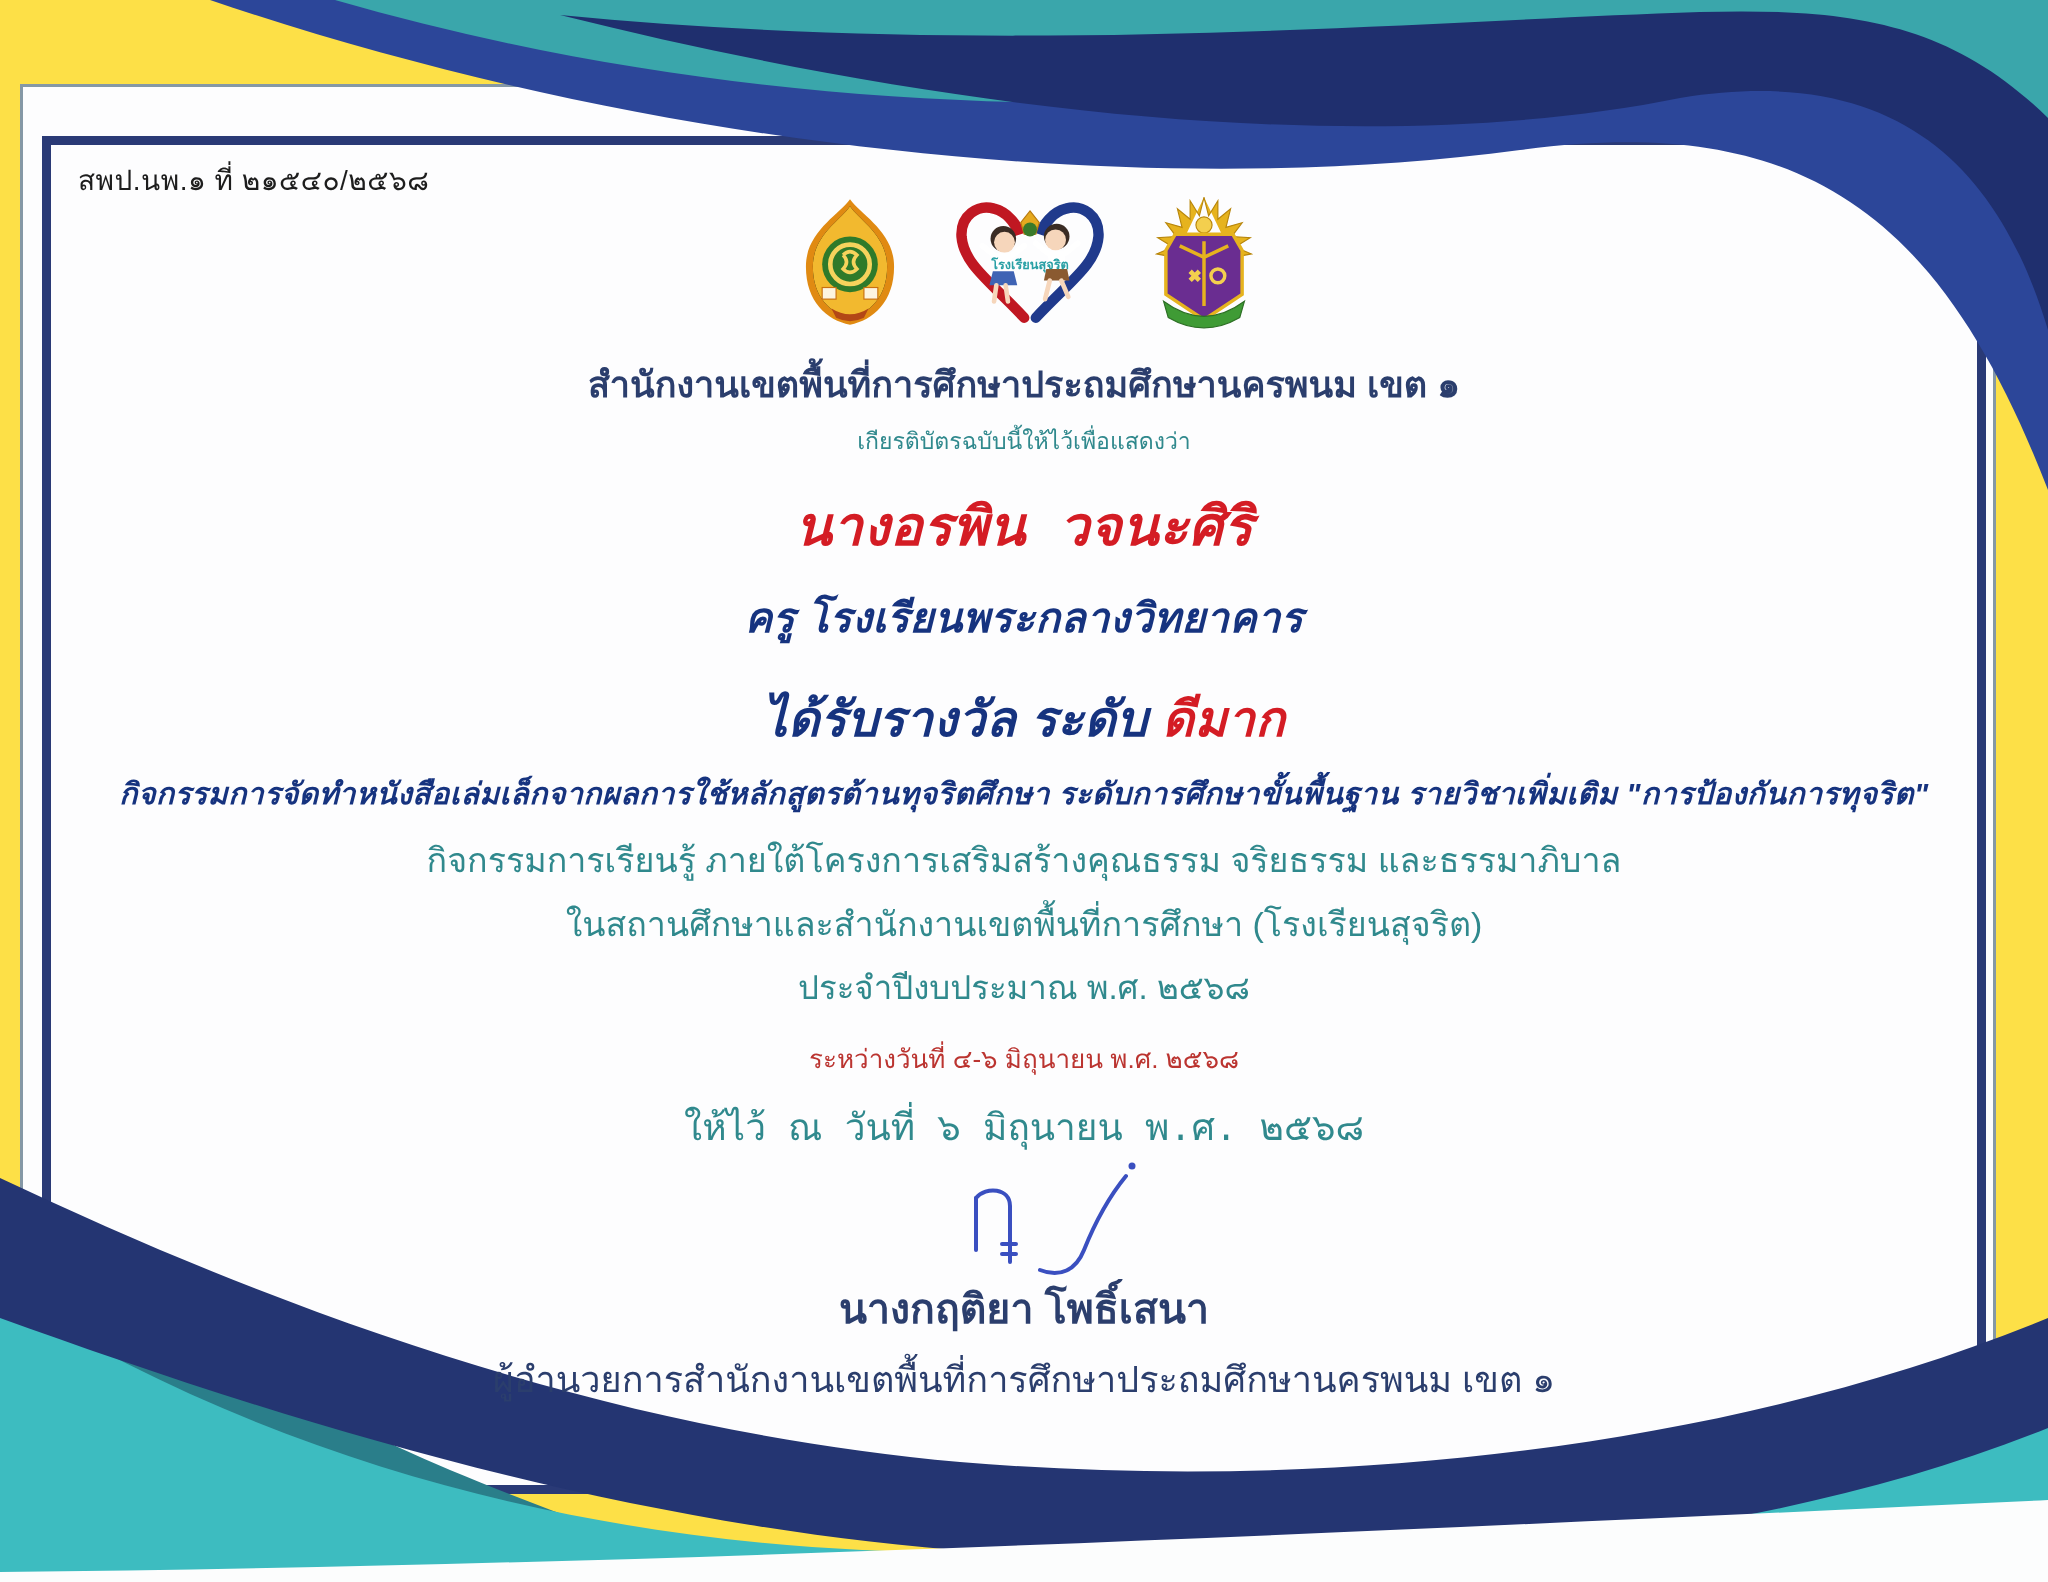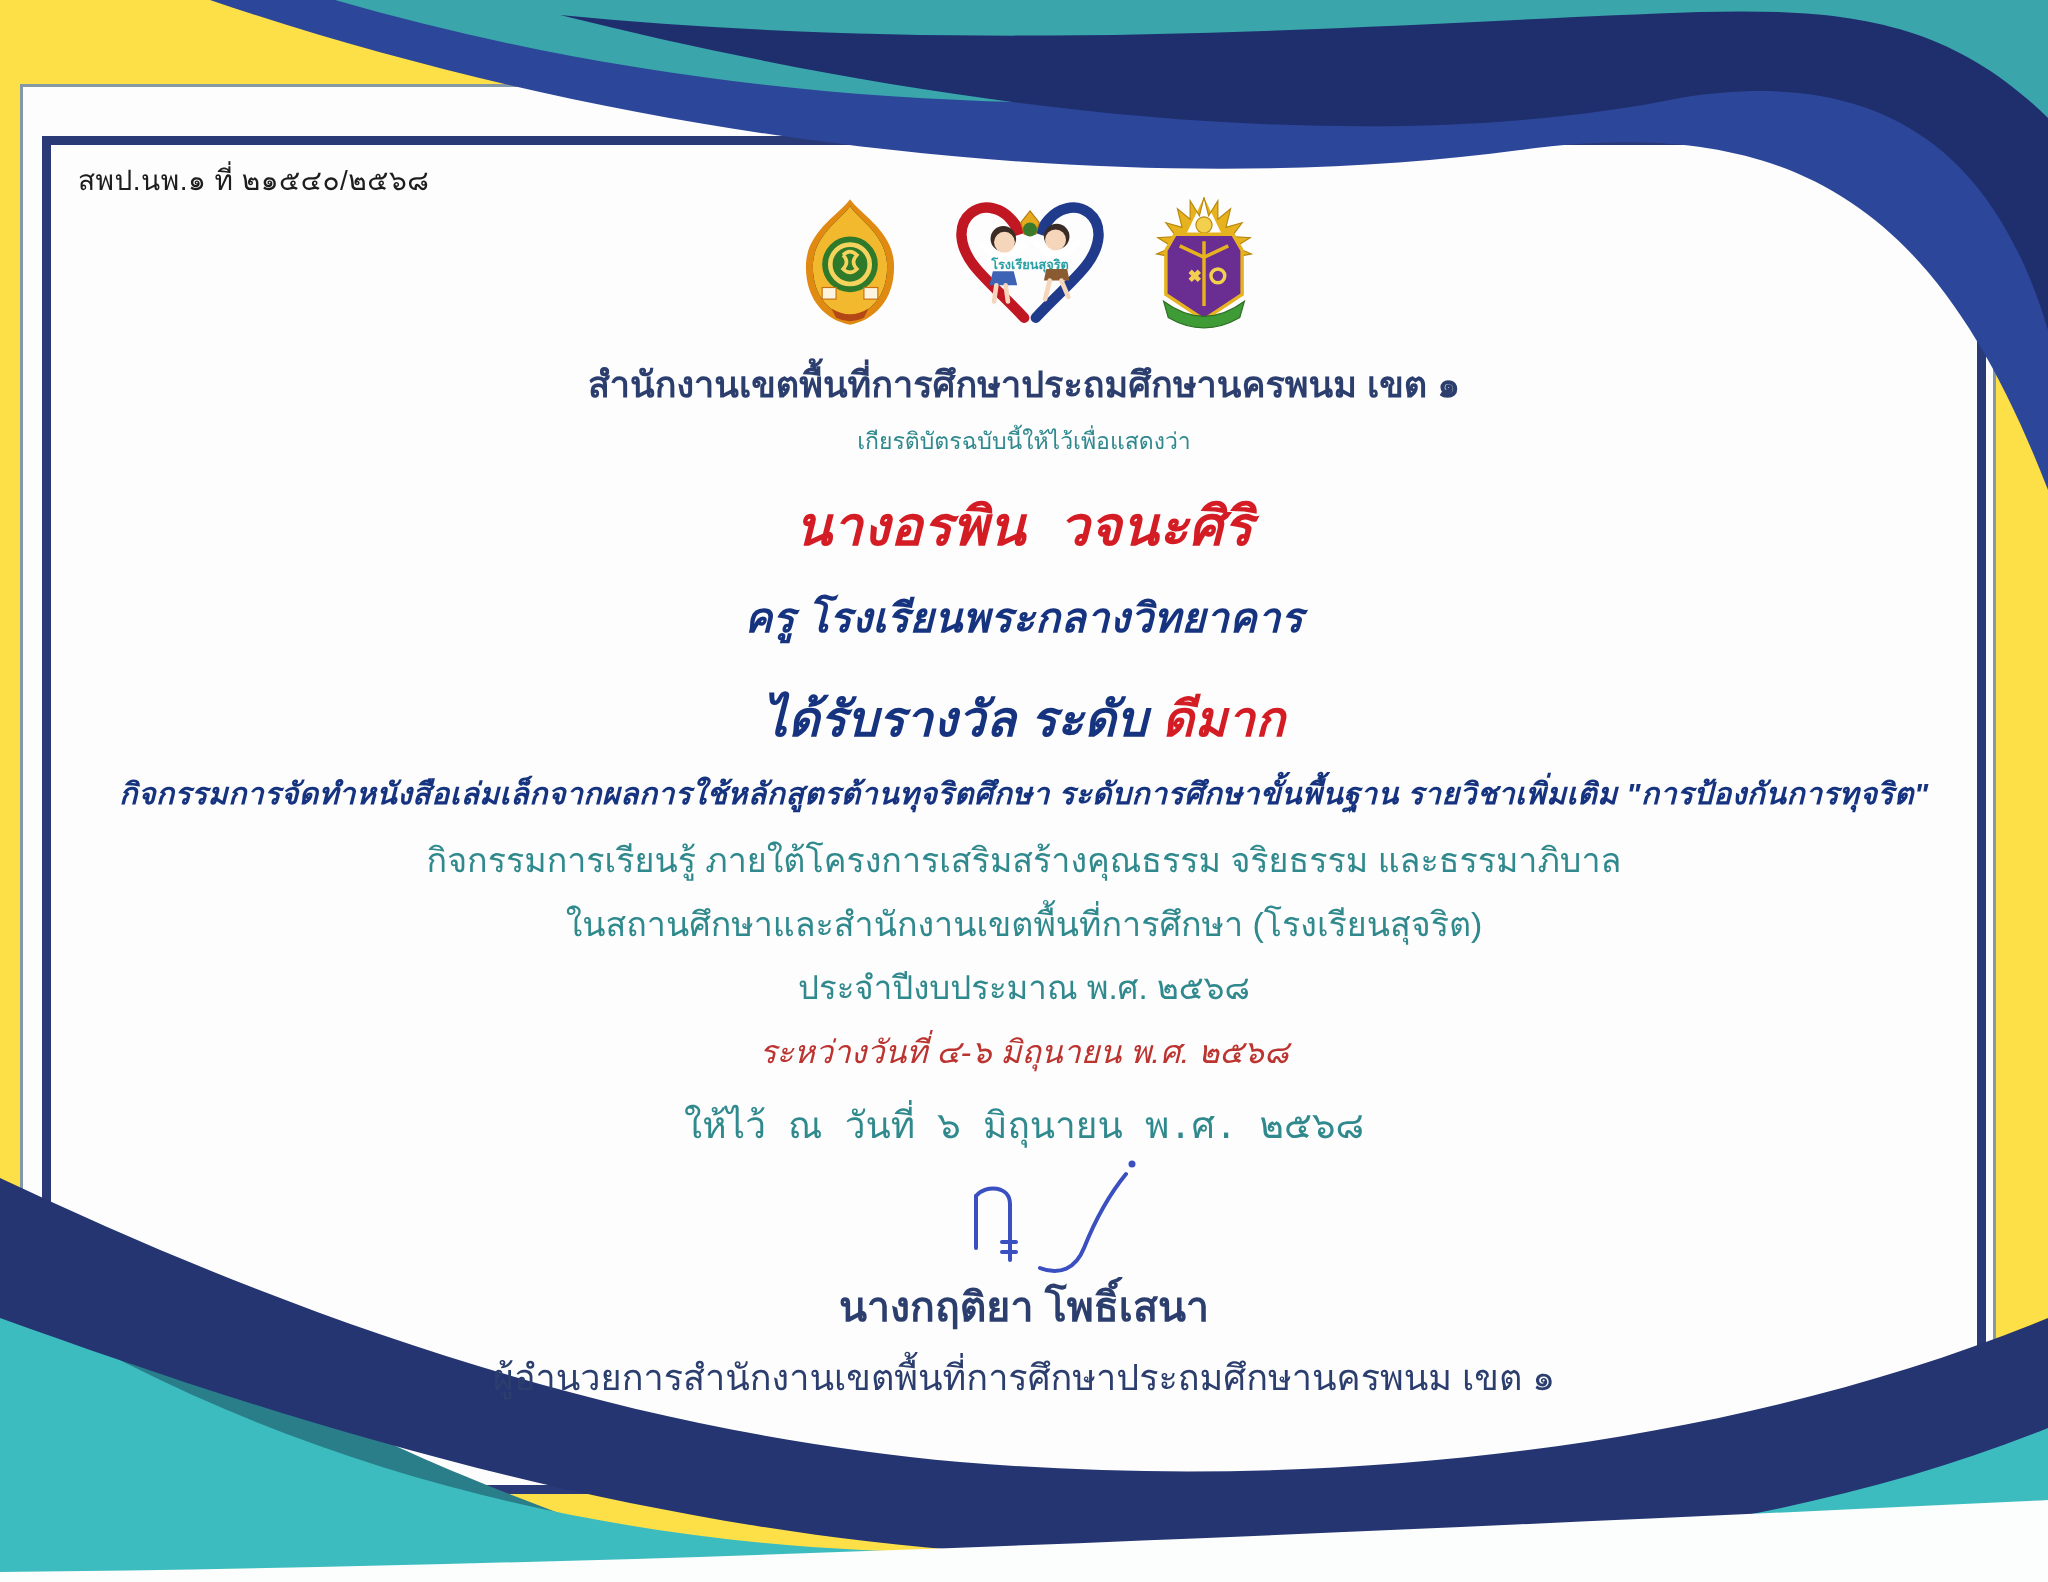--- a/index.html
+++ b/index.html
@@ -35,21 +35,21 @@
   .intro{font-size:23px;margin-top:10px;}
   .name{font-size:54px;margin-top:24px;font-family:Liberation Mono, monospace;}
   .position{font-size:41px;margin-top:16px;}
   .award{font-size:49px;margin-top:30px;}
   .grade{font-size:38px;margin-top:10px;}
   .activity{font-size:30px;margin-top:12px;}
   .event1{font-size:37px;margin-top:30px;}
   .event2{font-size:34px;margin-top:16px;}
   .event3{font-size:34px;margin-top:10px;}
   .fiscal{font-size:33px;margin-top:10px;}
-  .dates{font-size:32px;margin-top:12px;font-style:italic;}
+  .dates{font-size:26px;margin-top:24px;}
   .issued{font-size:37px;margin-top:18px;font-family:Liberation Mono, monospace;}
   .sig-wrap{height:122px;margin-top:2px;display:flex;justify-content:center;}
   .signer{font-size:41px;font-weight:bold;margin-top:-4px;}
   .signer-title{font-size:36px;margin-top:10px;}
 </style>
 </head>
 <body>
 
 <div class="page">
 

